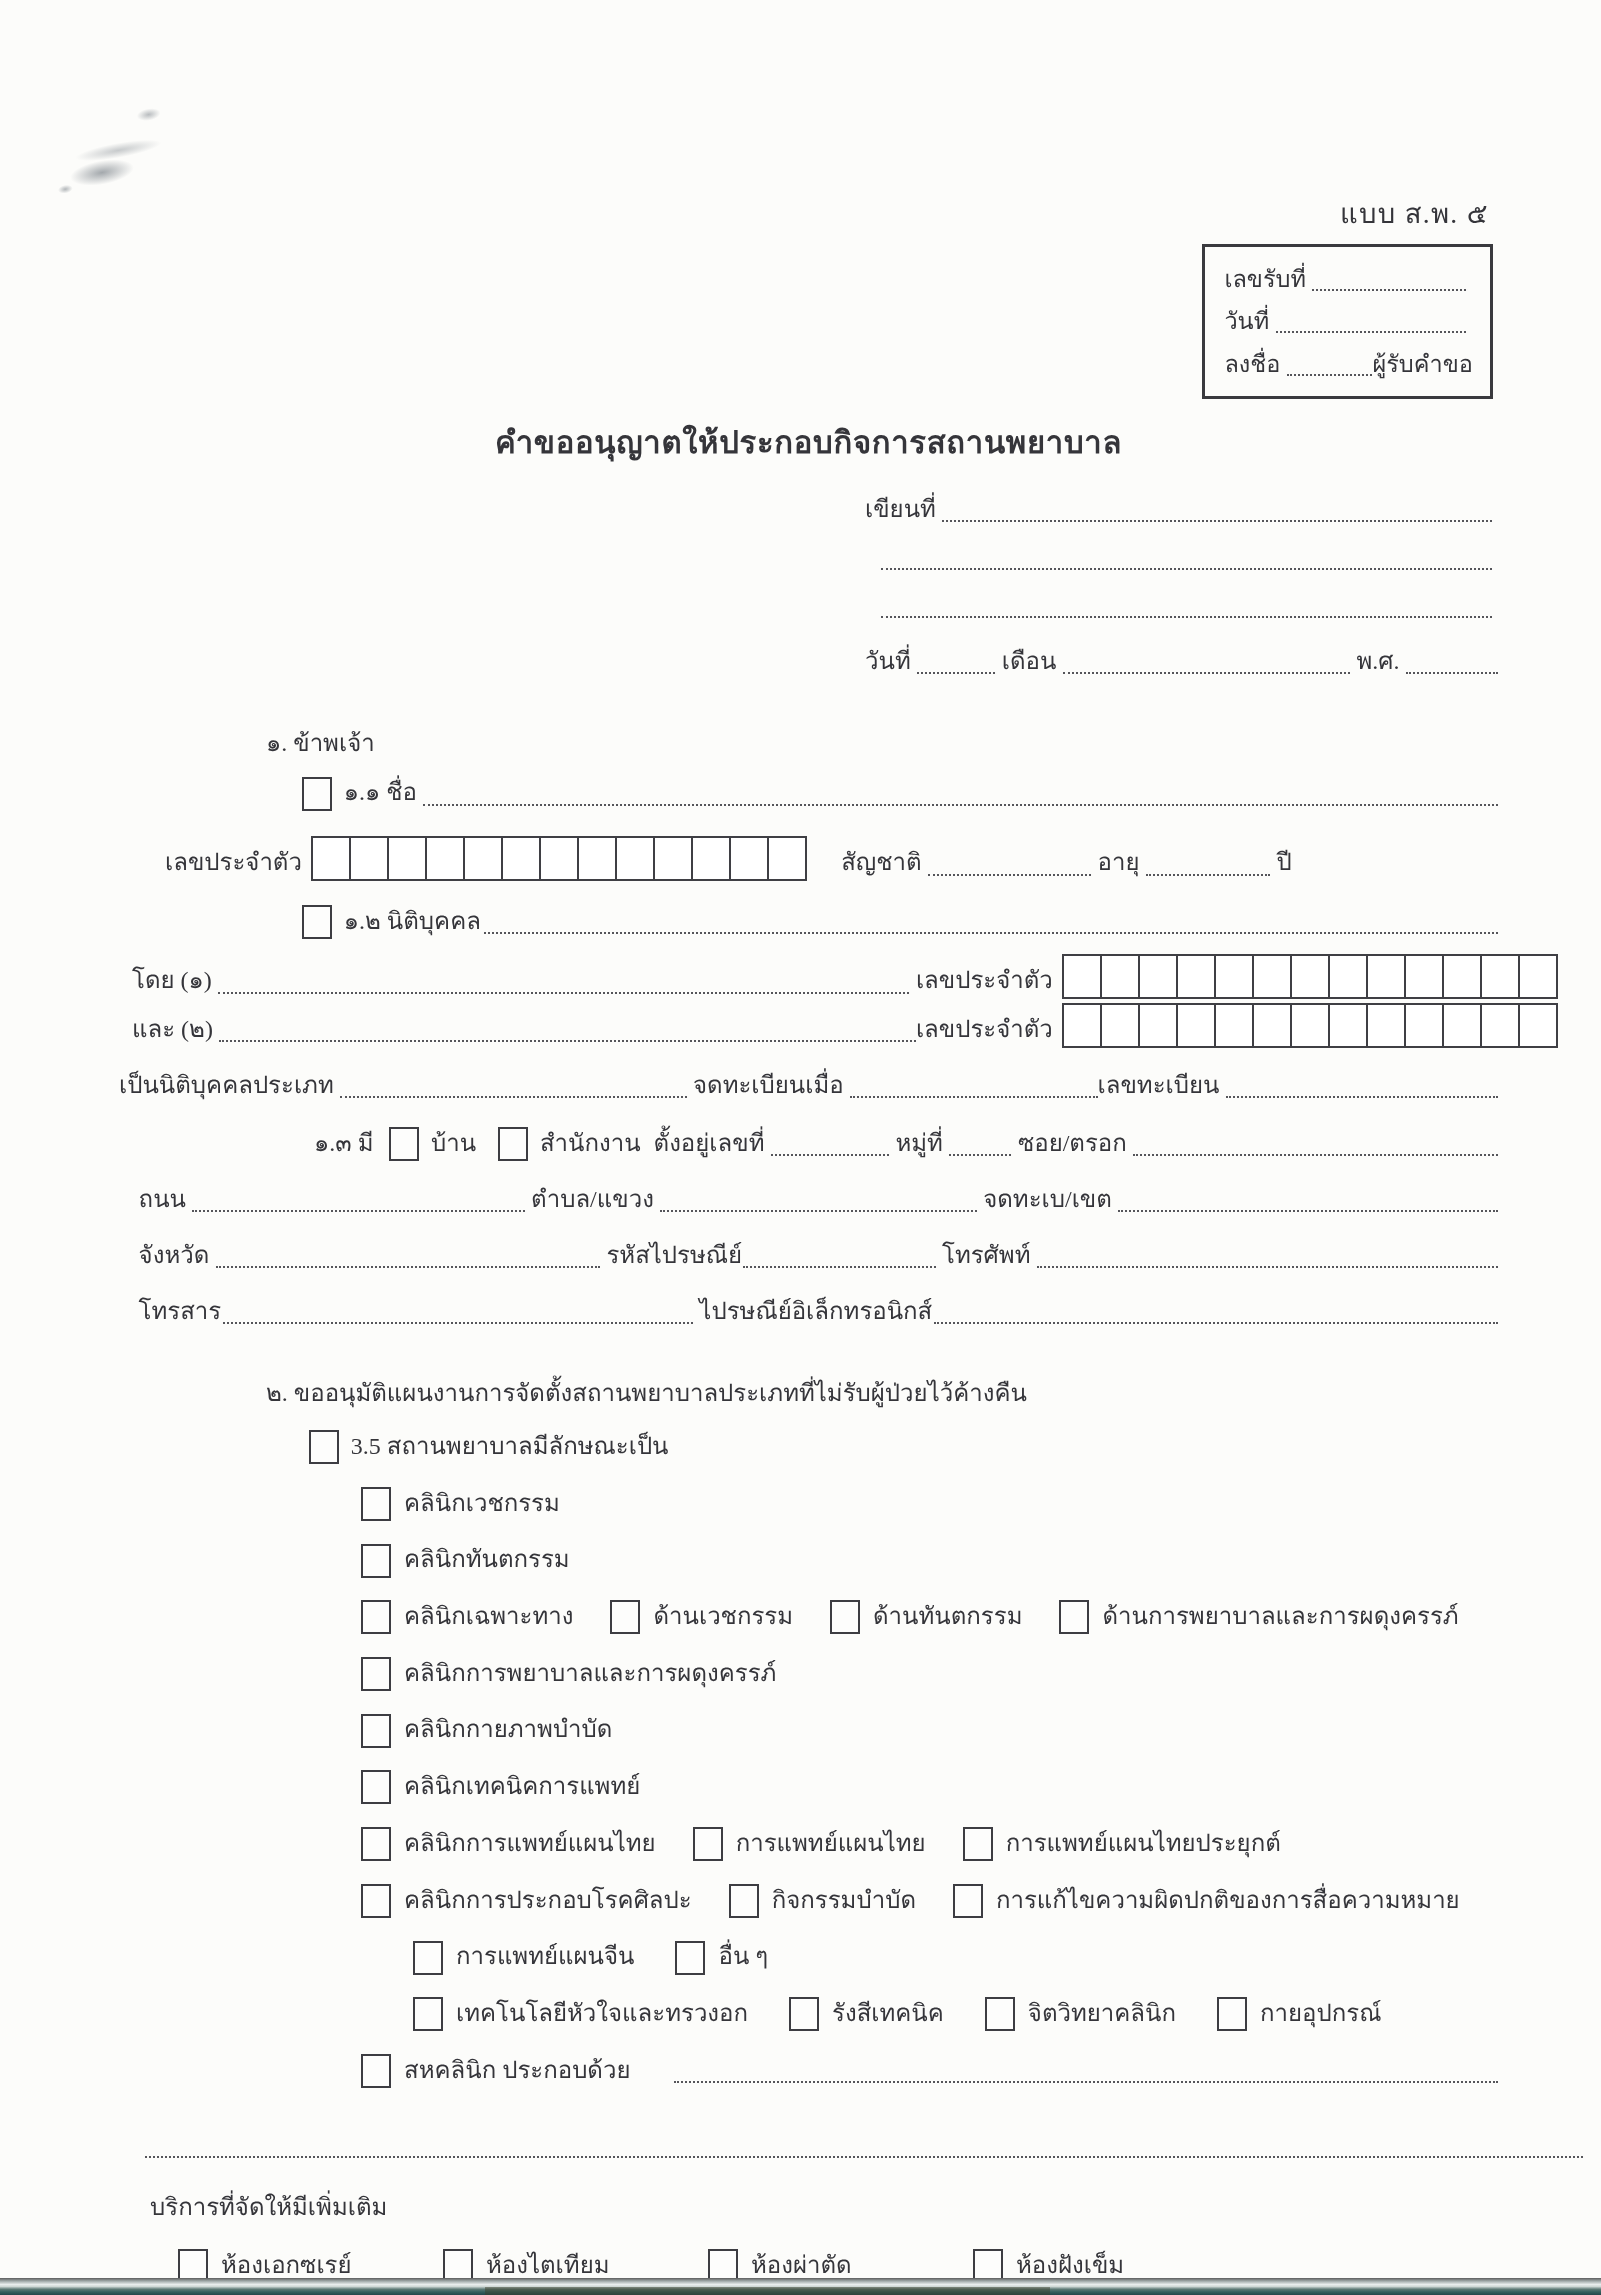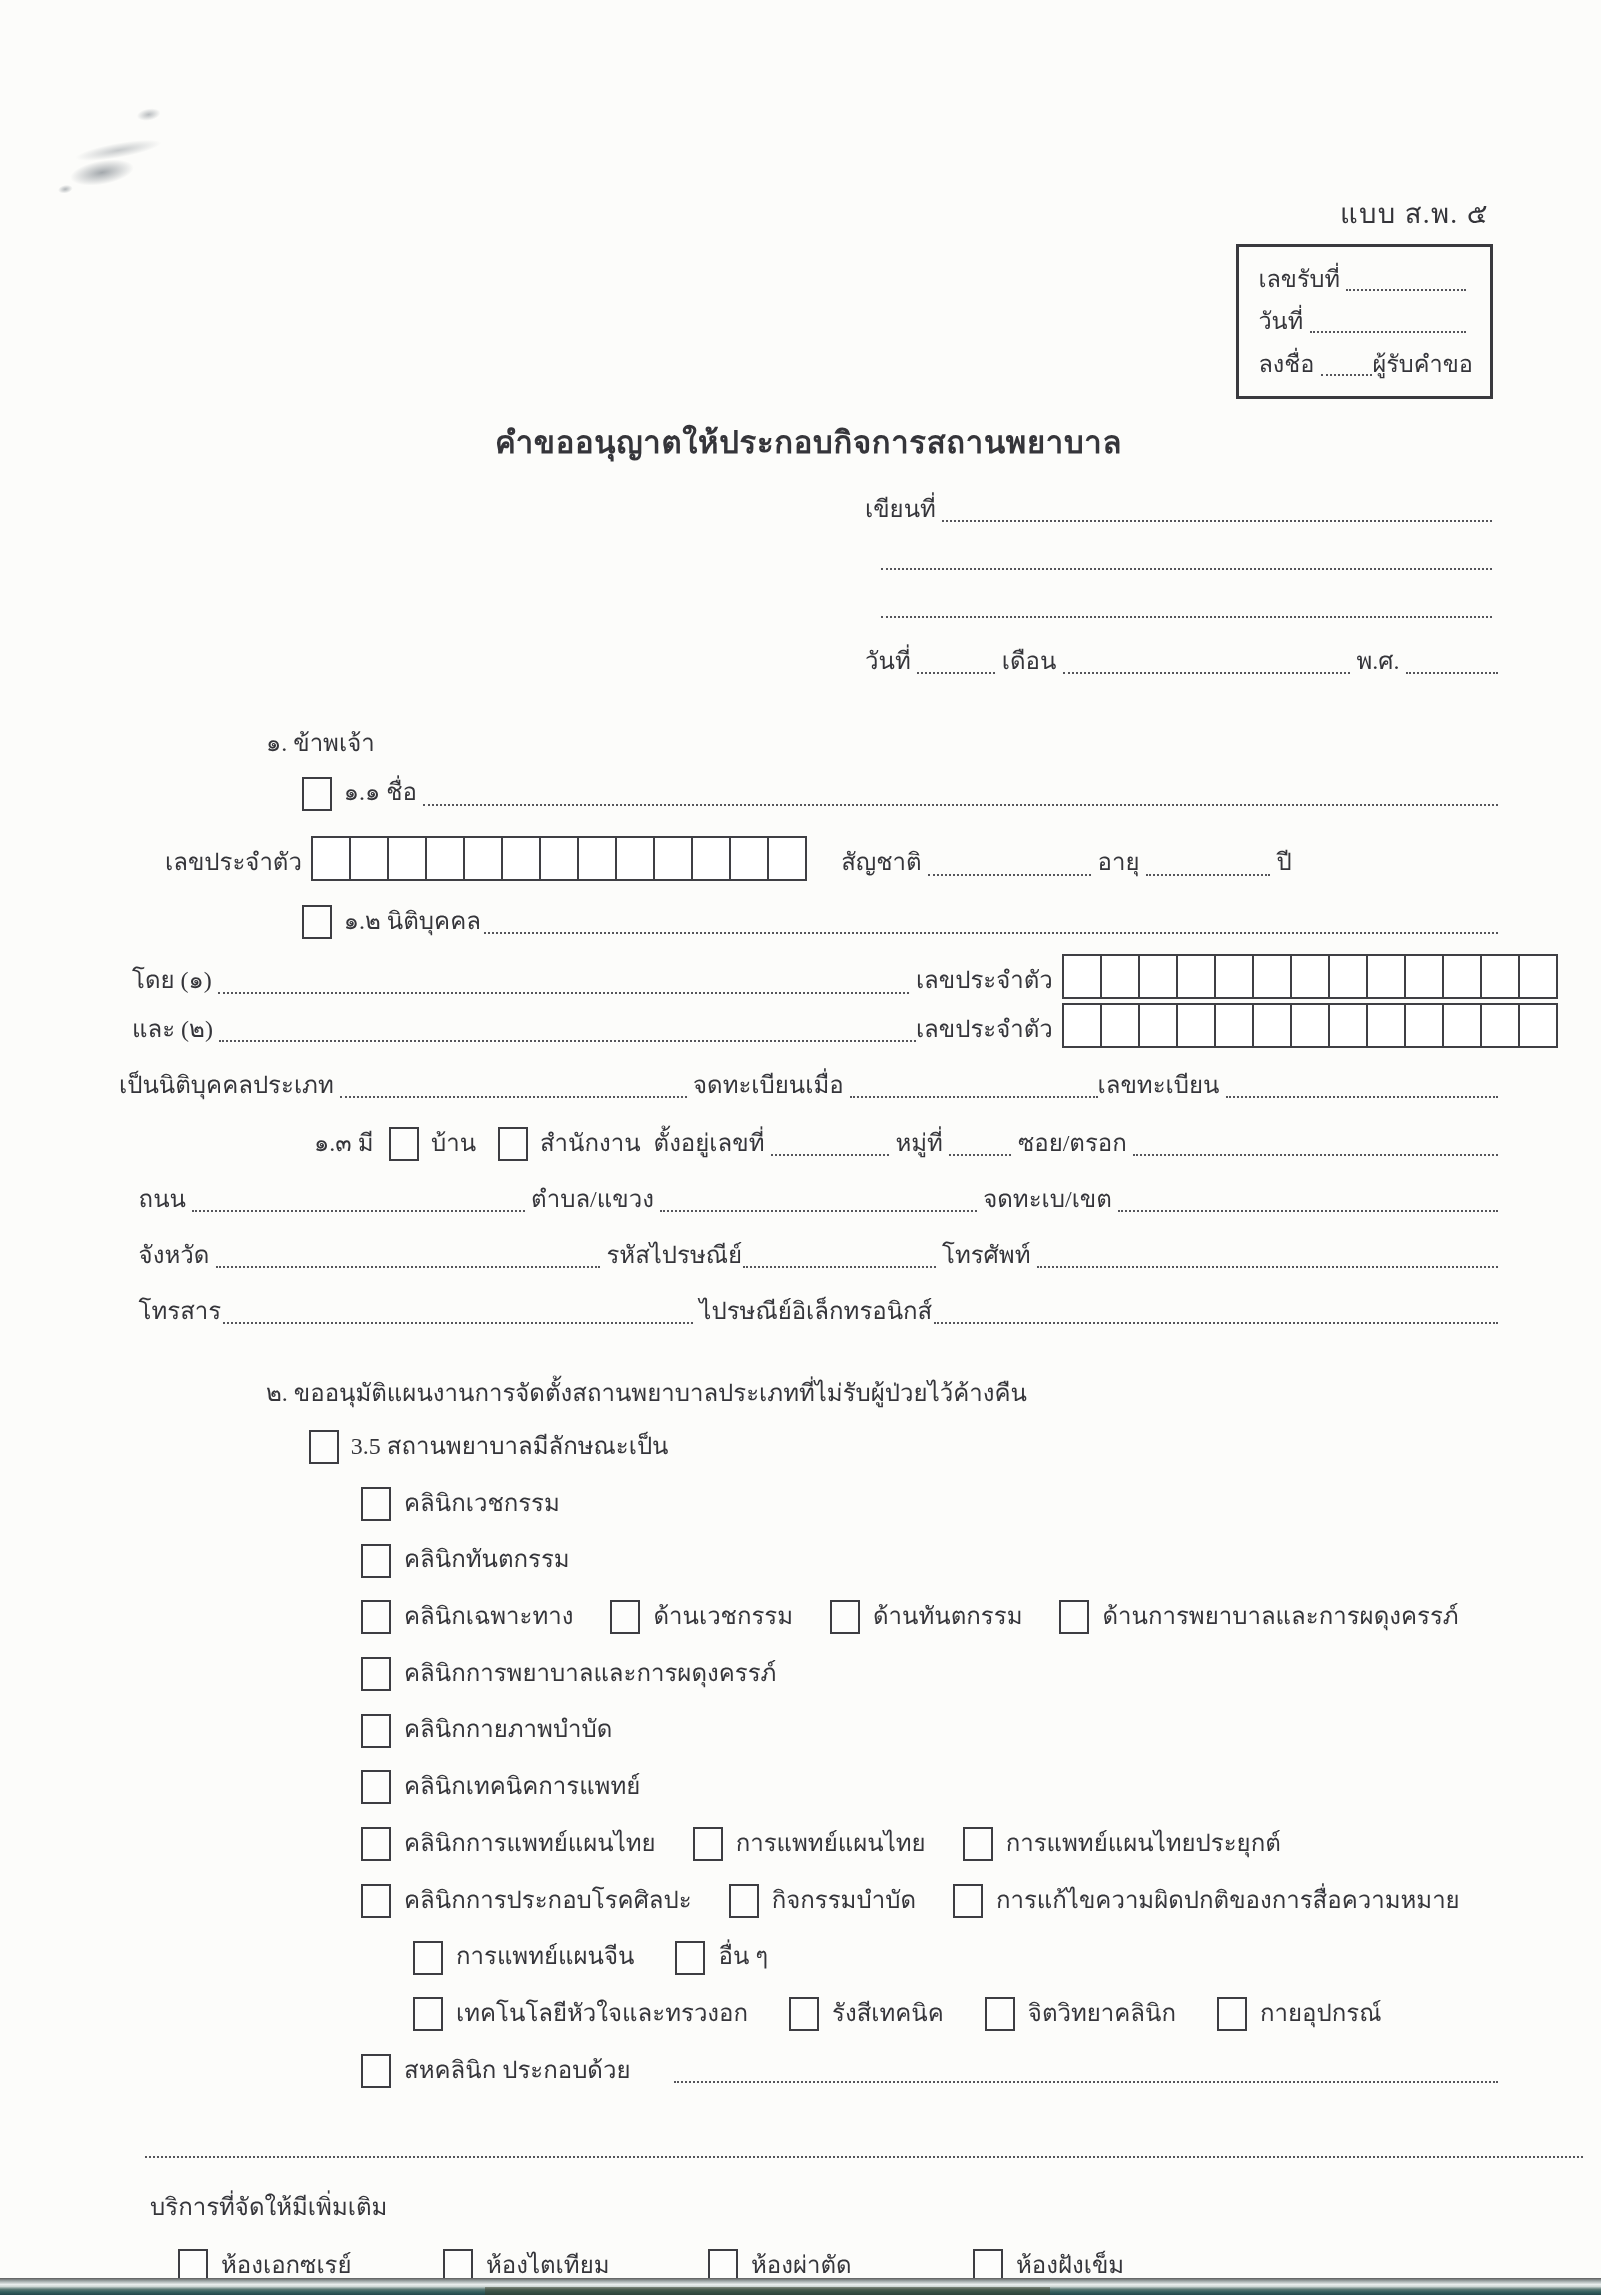--- a/index.html
+++ b/index.html
@@ -31,21 +31,21 @@
     border:2.6px solid #3d3d42;
     background:#fdfdfc;
     display:inline-block;align-self:flex-end;
     margin:0 11.8px 0.7px 0;
     flex:0 0 auto;
   }
 
   
   .form-code{text-align:right;margin-right:9.2px;font-size:27.5px;letter-spacing:1.3px;}
   .receipt-box{
-    width:257px;box-sizing:border-box;
+    width:291px;box-sizing:border-box;
     margin:9.2px 5.2px 0 auto;
     border:3.3px solid #3a3a3e;
     padding:13px 17px 14.4px 19.6px;
     font-size:23.5px;
     text-align:right;
   }
   .receipt-box .row{min-height:30px;margin-top:5.2px;}
   .receipt-box .row:first-child{margin-top:0;}
 
   .title{

